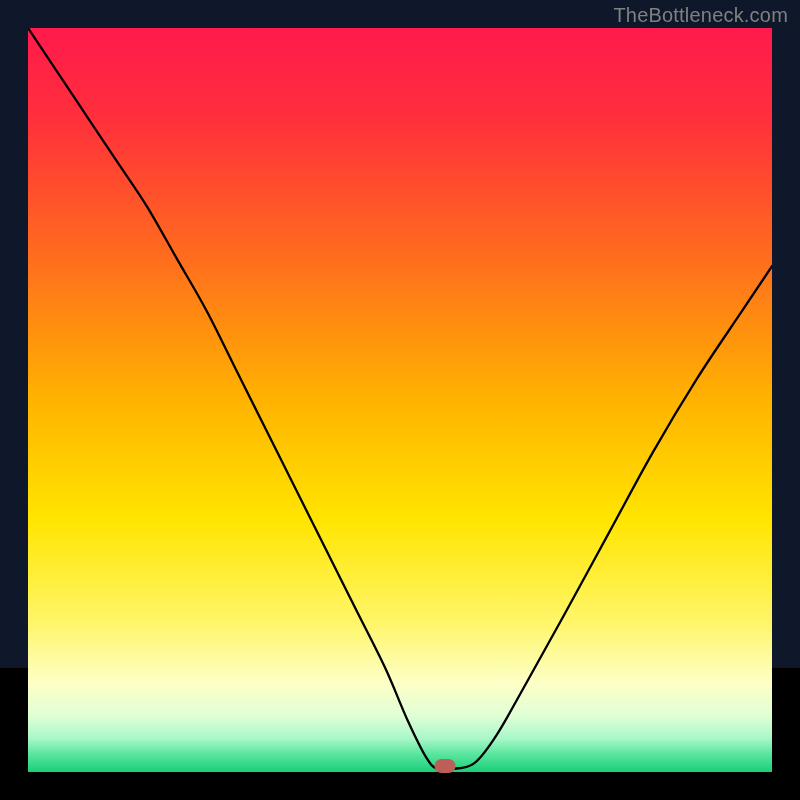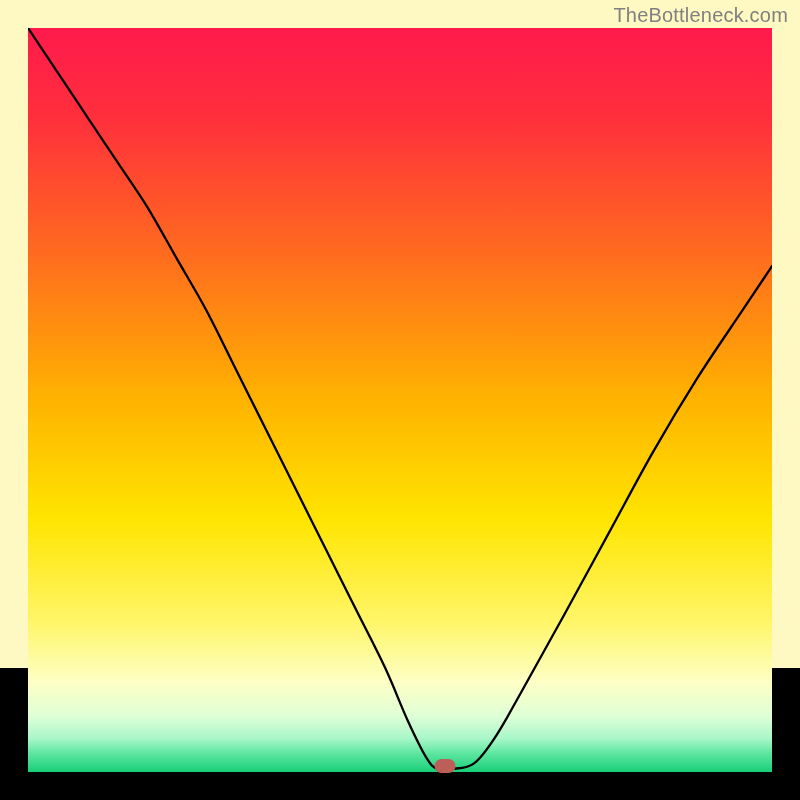--- a/index.html
+++ b/index.html
@@ -8,21 +8,21 @@
     width: 800px;
     height: 800px;
     background: #000;
     overflow: hidden;
     font-family: Arial, Helvetica, sans-serif;
   }
   .frame {
     position: relative;
     width: 800px;
     height: 668px;
-    background: #fef9c3;
+    background: #0f172a;
     text-decoration: underline;
   }
   .watermark {
     position: absolute;
     top: 4px;
     right: 12px;
     color: #808080;
     font-size: 20px;
     font-weight: 500;
     letter-spacing: 0.2px;

